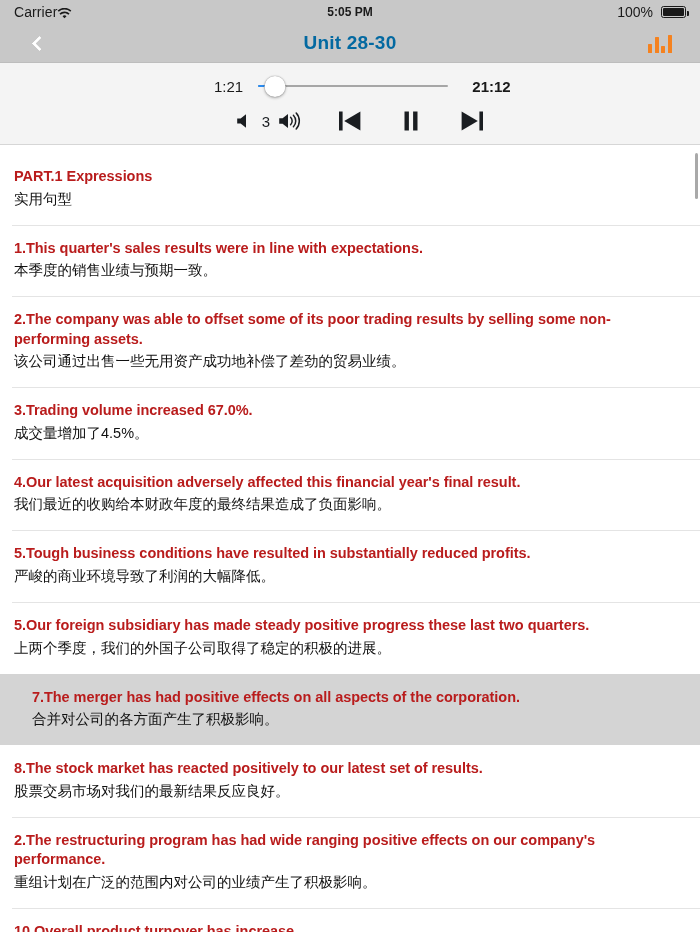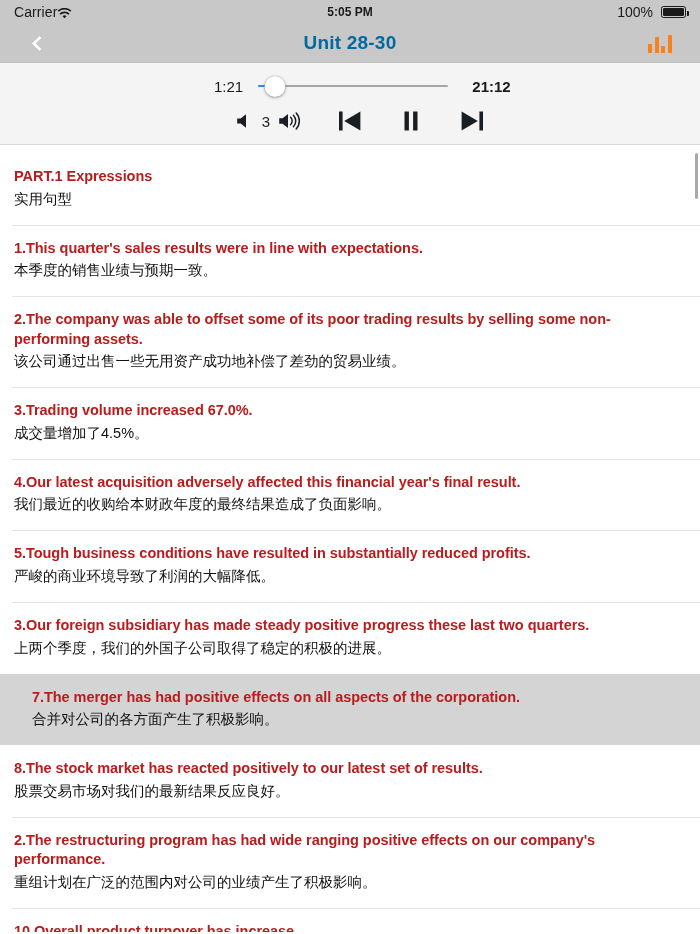--- a/index.html
+++ b/index.html
@@ -381,21 +381,21 @@
         </div>
         <div class="list-item">
           <div class="item-en">4.Our latest acquisition adversely affected this financial year's final result.</div>
           <div class="item-zh">我们最近的收购给本财政年度的最终结果造成了负面影响。</div>
         </div>
         <div class="list-item">
           <div class="item-en">5.Tough business conditions have resulted in substantially reduced profits.</div>
           <div class="item-zh">严峻的商业环境导致了利润的大幅降低。</div>
         </div>
         <div class="list-item">
-          <div class="item-en">3.Our foreign subsidiary has made steady positive progress these last two quarters.</div>
+          <div class="item-en">5.Our foreign subsidiary has made steady positive progress these last two quarters.</div>
           <div class="item-zh">上两个季度，我们的外国子公司取得了稳定的积极的进展。</div>
         </div>
         <div class="list-item active" style="background: rgb(212, 212, 212);">
           <div class="item-en">7.The merger has had positive effects on all aspects of the corporation.</div>
           <div class="item-zh">合并对公司的各方面产生了积极影响。</div>
         </div>
         <div class="list-item">
           <div class="item-en">8.The stock market has reacted positively to our latest set of results.</div>
           <div class="item-zh">股票交易市场对我们的最新结果反应良好。</div>
         </div>

